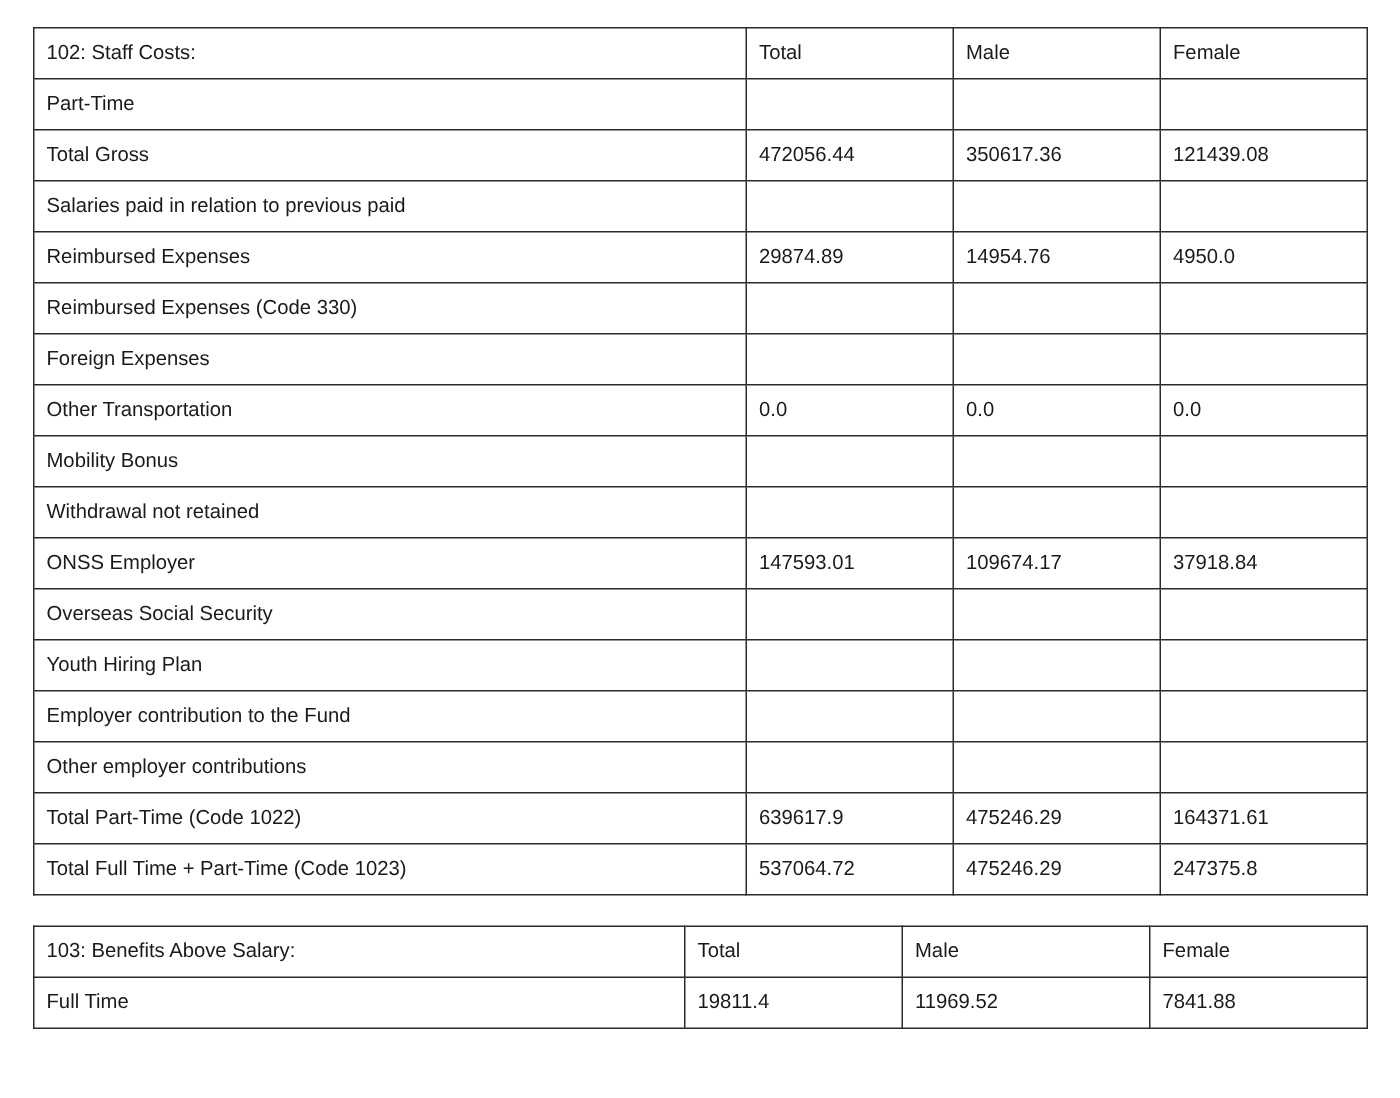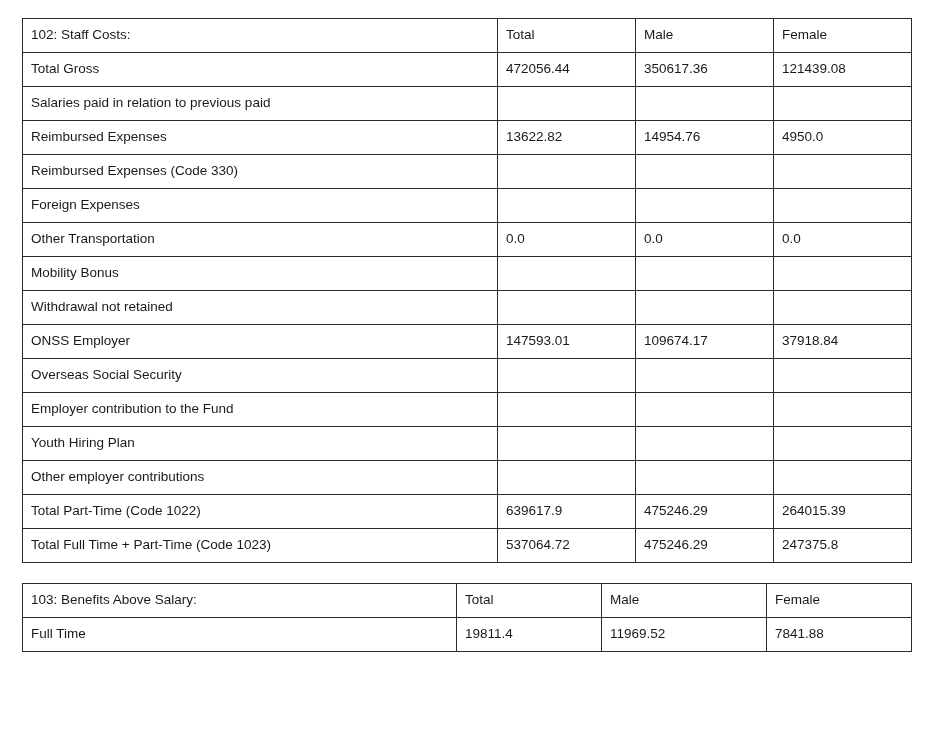--- a/index.html
+++ b/index.html
@@ -67,34 +67,40 @@
     </colgroup>
     <tbody>
       <tr>
         <td>102: Staff Costs:</td>
         <td>Total</td>
         <td>Male</td>
         <td>Female</td>
       </tr>
 
       <tr>
+        <td>Part-Time</td>
+        <td></td>
+        <td></td>
+        <td></td>
+      </tr>
+      <tr>
         <td>Total Gross</td>
         <td>472056.44</td>
         <td>350617.36</td>
         <td>121439.08</td>
       </tr>
       <tr>
         <td>Salaries paid in relation to previous paid</td>
         <td></td>
         <td></td>
         <td></td>
       </tr>
       <tr>
         <td>Reimbursed Expenses</td>
-        <td>13622.82</td>
+        <td>29874.89</td>
         <td>14954.76</td>
         <td>4950.0</td>
       </tr>
       <tr>
         <td>Reimbursed Expenses (Code 330)</td>
         <td></td>
         <td></td>
         <td></td>
       </tr>
       <tr>
@@ -127,42 +133,42 @@
         <td>109674.17</td>
         <td>37918.84</td>
       </tr>
       <tr>
         <td>Overseas Social Security</td>
         <td></td>
         <td></td>
         <td></td>
       </tr>
       <tr>
+        <td>Youth Hiring Plan</td>
+        <td></td>
+        <td></td>
+        <td></td>
+      </tr>
+      <tr>
         <td>Employer contribution to the Fund</td>
-        <td></td>
-        <td></td>
-        <td></td>
-      </tr>
-      <tr>
-        <td>Youth Hiring Plan</td>
         <td></td>
         <td></td>
         <td></td>
       </tr>
       <tr>
         <td>Other employer contributions</td>
         <td></td>
         <td></td>
         <td></td>
       </tr>
       <tr>
         <td>Total Part-Time (Code 1022)</td>
         <td>639617.9</td>
         <td>475246.29</td>
-        <td>264015.39</td>
+        <td>164371.61</td>
       </tr>
       <tr>
         <td>Total Full Time + Part-Time (Code 1023)</td>
         <td>537064.72</td>
         <td>475246.29</td>
         <td>247375.8</td>
       </tr>
     </tbody>
   </table>
 

